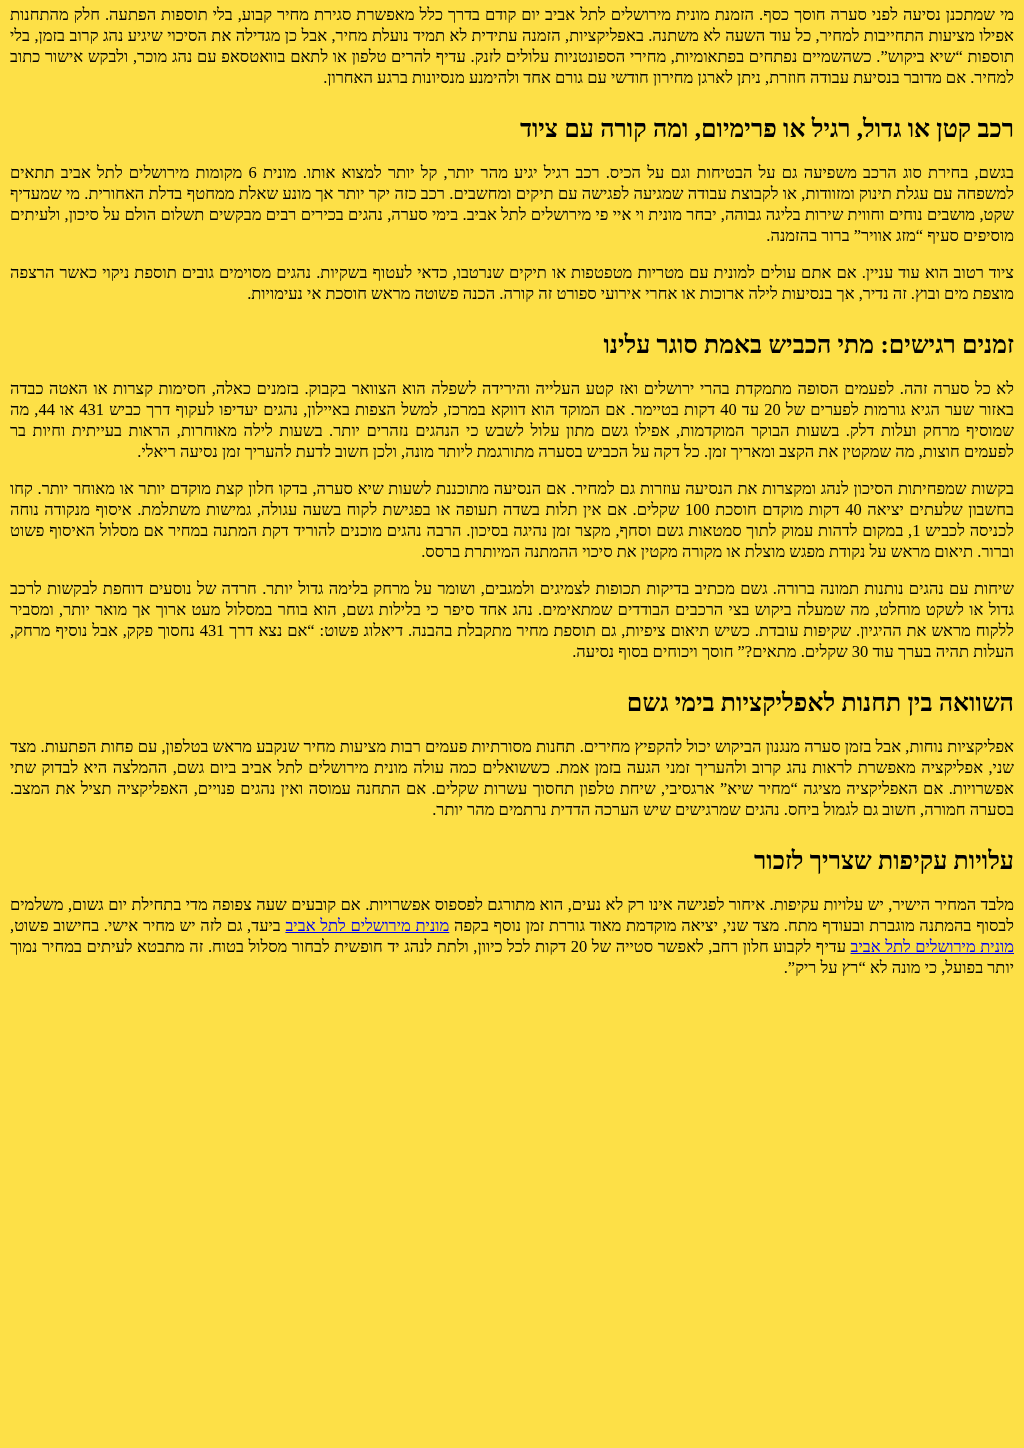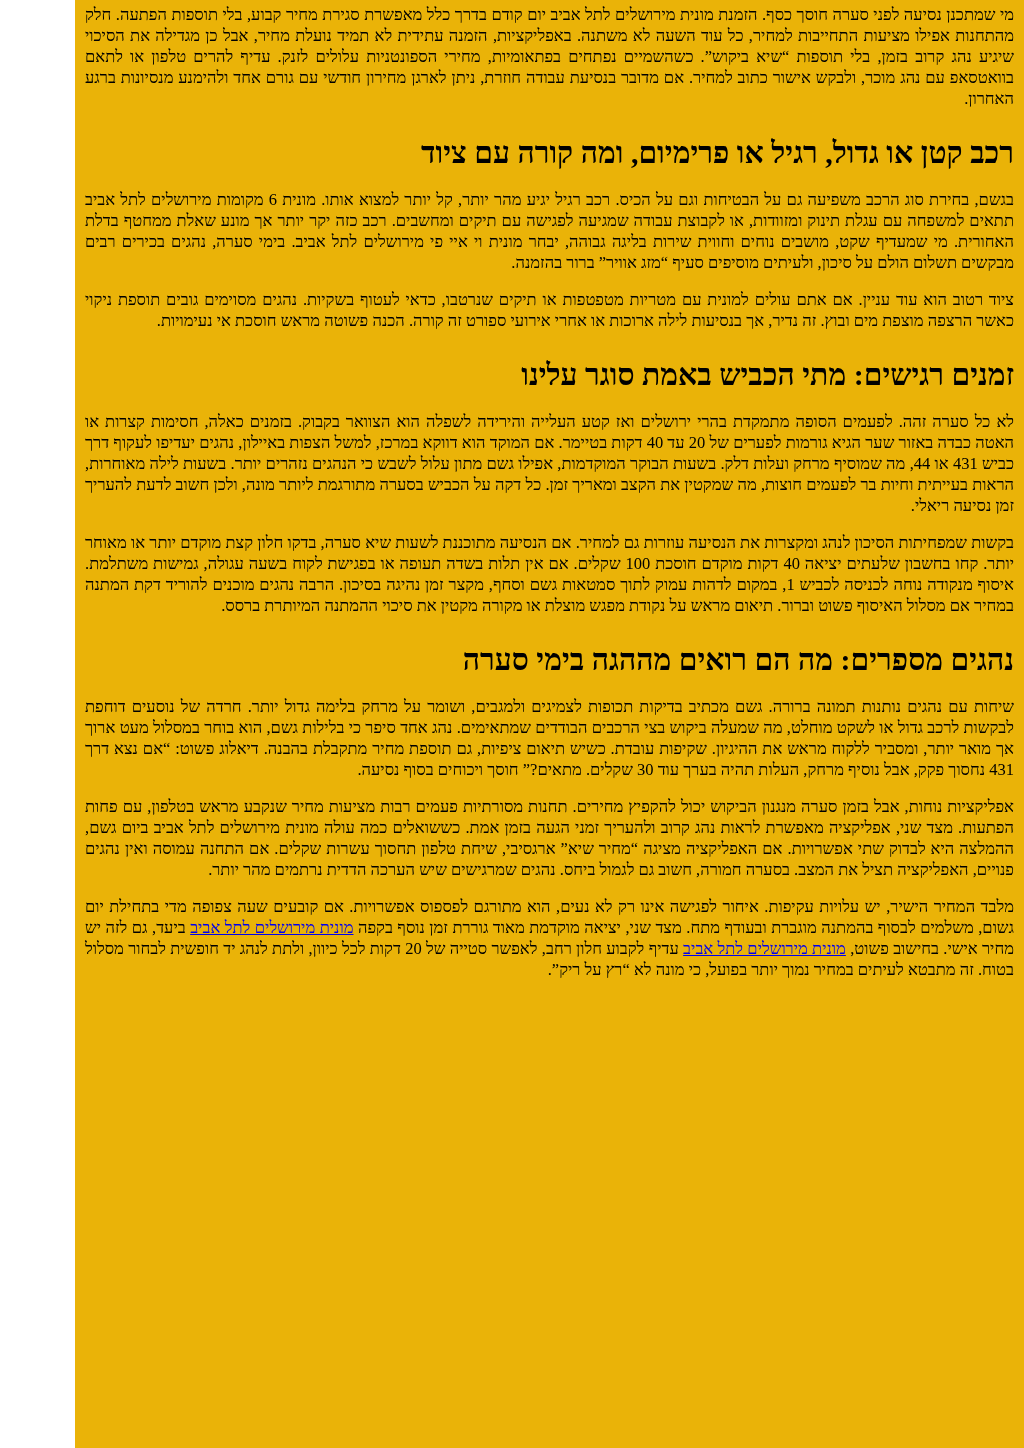--- a/index.html
+++ b/index.html
@@ -1,41 +1,41 @@
 <!DOCTYPE html>
 <html lang="he" dir="rtl"><head>
 <meta charset="utf-8">
 <style>
   html, body {
     margin: 0;
     padding: 0;
     background: #ffffff;
   }
   .page {
-    width: 949px;
+    width: 1024px;
     height: 1448px;
     box-sizing: border-box;
-    background: #eab308;
+    background: #fde047;
     color: #000000;
     direction: rtl;
     font-family: "Liberation Serif", "DejaVu Serif", "DejaVu Sans", serif;
     padding: 4px 10px 0 10px;
     overflow: hidden;
   }
   .para {
     font-size: 16.5px;
     line-height: 21px;
     text-align: justify;
     margin: 16px 0;
   }
   .para-first {
     margin-top: 0;
   }
   .heading {
-    font-size: 30px;
+    font-size: 25px;
     font-weight: bold;
     line-height: 1.2;
     text-align: right;
     margin: 26px 0 18px 0;
   }
   .inline-link {
     color: #0000ee;
     cursor: pointer;
     margin-top: 36px;
   }
@@ -55,26 +55,27 @@
     <p class="para">ציוד רטוב הוא עוד עניין. אם אתם עולים למונית עם מטריות מטפטפות או תיקים שנרטבו, כדאי לעטוף בשקיות. נהגים מסוימים גובים תוספת ניקוי כאשר הרצפה מוצפת מים ובוץ. זה נדיר, אך בנסיעות לילה ארוכות או אחרי אירועי ספורט זה קורה. הכנה פשוטה מראש חוסכת אי נעימויות.</p>
 
     <h2 class="heading">זמנים רגישים: מתי הכביש באמת סוגר עלינו</h2>
 
     <p class="para">לא כל סערה זהה. לפעמים הסופה מתמקדת בהרי ירושלים ואז קטע העלייה והירידה לשפלה הוא הצוואר בקבוק. בזמנים כאלה, חסימות קצרות או האטה כבדה באזור שער הגיא גורמות לפערים של 20 עד 40 דקות בטיימר. אם המוקד הוא דווקא במרכז, למשל הצפות באיילון, נהגים יעדיפו לעקוף דרך כביש 431 או 44, מה שמוסיף מרחק ועלות דלק. בשעות הבוקר המוקדמות, אפילו גשם מתון עלול לשבש כי הנהגים נזהרים יותר. בשעות לילה מאוחרות, הראות בעייתית וחיות בר לפעמים חוצות, מה שמקטין את הקצב ומאריך זמן. כל דקה על הכביש בסערה מתורגמת ליותר מונה, ולכן חשוב לדעת להעריך זמן נסיעה ריאלי.</p>
 
 
     <p class="para">בקשות שמפחיתות הסיכון לנהג ומקצרות את הנסיעה עוזרות גם למחיר. אם הנסיעה מתוכננת לשעות שיא סערה, בדקו חלון קצת מוקדם יותר או מאוחר יותר. קחו בחשבון שלעתים יציאה 40 דקות מוקדם חוסכת 100 שקלים. אם אין תלות בשדה תעופה או בפגישת לקוח בשעה עגולה, גמישות משתלמת. איסוף מנקודה נוחה לכניסה לכביש 1, במקום לדהות עמוק לתוך סמטאות גשם וסחף, מקצר זמן נהיגה בסיכון. הרבה נהגים מוכנים להוריד דקת המתנה במחיר אם מסלול האיסוף פשוט וברור. תיאום מראש על נקודת מפגש מוצלת או מקורה מקטין את סיכוי ההמתנה המיותרת ברסס.</p>
 
 
-    <h2 class="heading">נהגים מספרים: מה הם רואים מההגה בימי סערה</h2>
 
     <p class="para">שיחות עם נהגים נותנות תמונה ברורה. גשם מכתיב בדיקות תכופות לצמיגים ולמגבים, ושומר על מרחק בלימה גדול יותר. חרדה של נוסעים דוחפת לבקשות לרכב גדול או לשקט מוחלט, מה שמעלה ביקוש בצי הרכבים הבודדים שמתאימים. נהג אחד סיפר כי בלילות גשם, הוא בוחר במסלול מעט ארוך אך מואר יותר, ומסביר ללקוח מראש את ההיגיון. שקיפות עובדת. כשיש תיאום ציפיות, גם תוספת מחיר מתקבלת בהבנה. דיאלוג פשוט: “אם נצא דרך 431 נחסוך פקק, אבל נוסיף מרחק, העלות תהיה בערך עוד 30 שקלים. מתאים?” חוסך ויכוחים בסוף נסיעה.</p>
 
+    <h2 class="heading">השוואה בין תחנות לאפליקציות בימי גשם</h2>
 
     <p class="para">אפליקציות נוחות, אבל בזמן סערה מנגנון הביקוש יכול להקפיץ מחירים. תחנות מסורתיות פעמים רבות מציעות מחיר שנקבע מראש בטלפון, עם פחות הפתעות. מצד שני, אפליקציה מאפשרת לראות נהג קרוב ולהעריך זמני הגעה בזמן אמת. כששואלים כמה עולה מונית מירושלים לתל אביב ביום גשם, ההמלצה היא לבדוק שתי אפשרויות. אם האפליקציה מציגה “מחיר שיא” ארגסיבי, שיחת טלפון תחסוך עשרות שקלים. אם התחנה עמוסה ואין נהגים פנויים, האפליקציה תציל את המצב. בסערה חמורה, חשוב גם לגמול ביחס. נהגים שמרגישים שיש הערכה הדדית נרתמים מהר יותר.</p>
 
+    <h2 class="heading">עלויות עקיפות שצריך לזכור</h2>
 
     <p class="para">
       <span>מלבד המחיר הישיר, יש עלויות עקיפות. איחור לפגישה אינו רק לא נעים, הוא מתורגם לפספוס אפשרויות. אם קובעים שעה צפופה מדי בתחילת יום גשום, משלמים לבסוף בהמתנה מוגברת ובעודף מתח. מצד שני, יציאה מוקדמת מאוד גוררת זמן נוסף בקפה </span><a class="inline-link" href="#">מונית מירושלים לתל אביב</a><span> ביעד, גם לזה יש מחיר אישי. בחישוב פשוט, </span><a class="inline-link" href="#">מונית מירושלים לתל אביב</a><span> עדיף לקבוע חלון רחב, לאפשר סטייה של 20 דקות לכל כיוון, ולתת לנהג יד חופשית לבחור מסלול בטוח. זה מתבטא לעיתים במחיר נמוך יותר בפועל, כי מונה לא “רץ על ריק”.</span>
     </p>
 
   </article>
 </div>
 
 </body></html>

